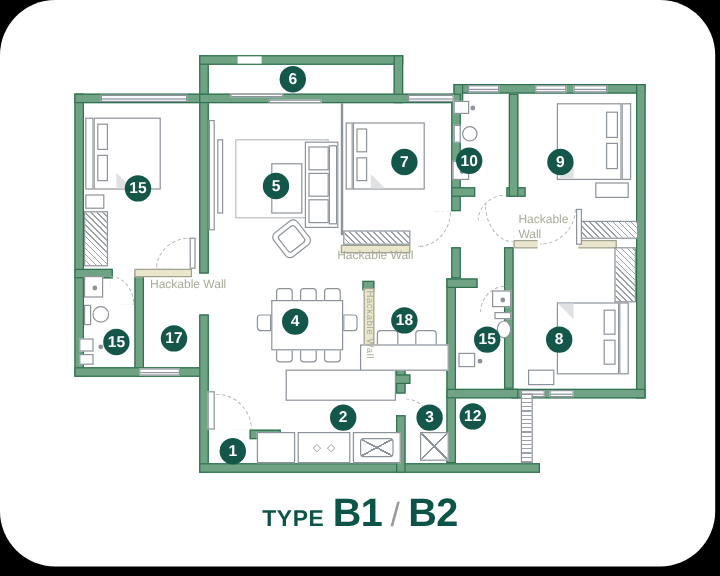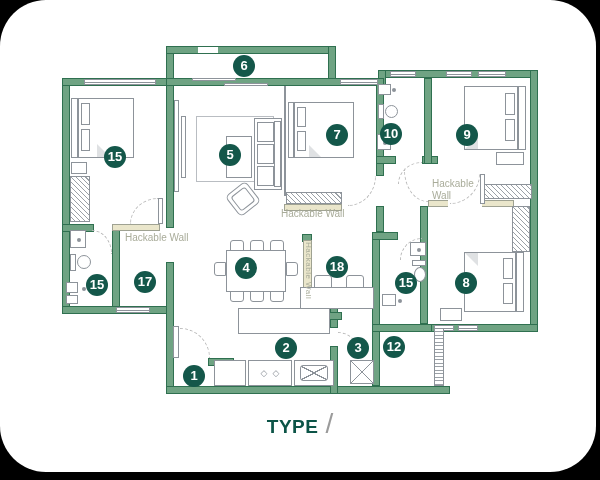--- a/index.html
+++ b/index.html
@@ -245,15 +245,17 @@
   <div class="badge" style="left:380px;top:123px">10</div>
   <div class="badge" style="left:395px;top:272px">15</div>
   <div class="badge" style="left:326px;top:256px">18</div>
   <div class="badge" style="left:134px;top:271px">17</div>
   <div class="badge" style="left:104px;top:146px">15</div>
   <div class="badge" style="left:86px;top:274px">15</div>
   <div class="badge" style="left:383px;top:336px">12</div>
 
   <div class="title">
     <span class="t-type">TYPE</span>
+    <span class="t-plan">B1</span>
     <span class="t-slash">/</span>
+    <span class="t-plan">B2</span>
   </div>
 </div>
 
 </body></html>

